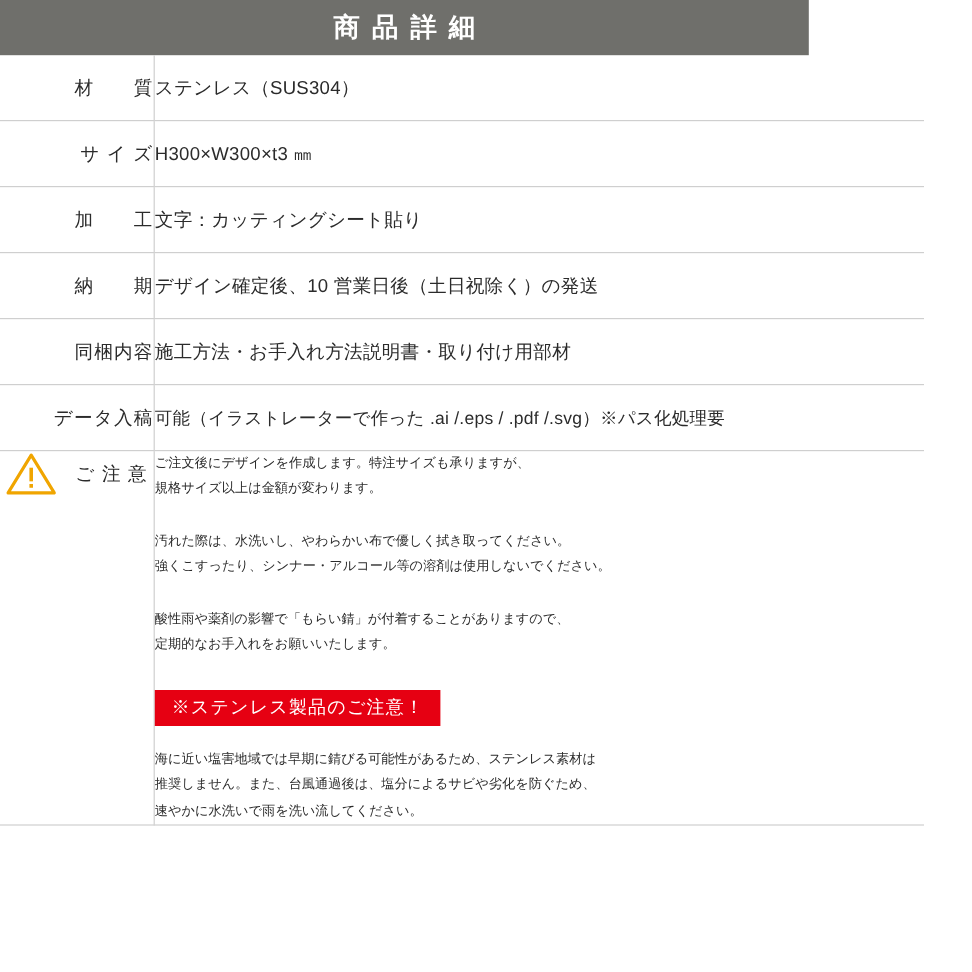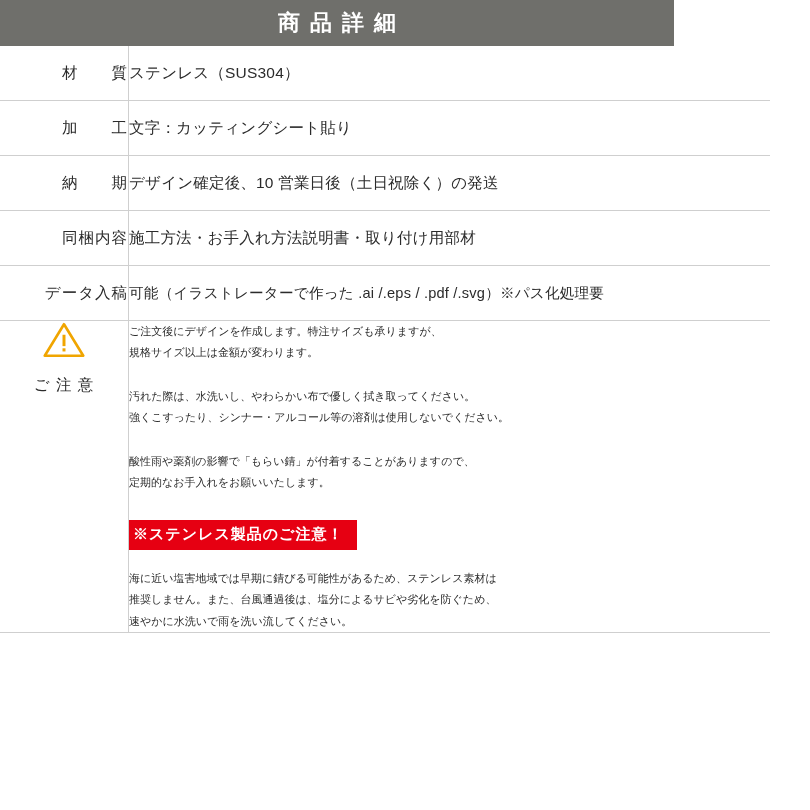--- a/index.html
+++ b/index.html
@@ -71,21 +71,21 @@
     vertical-align: top;
   }
   td.notice-label {
     width: 128px;
     border-right: 1px solid #cfcfcf;
     text-align: center;
     vertical-align: middle;
   }
   .warn-wrap {
     display: flex;
-    flex-direction: column;
+    flex-direction: row;
     align-items: center;
     justify-content: center;
     gap: 16px;
   }
   .warn-icon {
     width: 42px;
     height: 38px;
     display: block;
   }
   .notice-label-text {
@@ -101,38 +101,42 @@
     margin: 0 0 22px 0;
     color: #2b2b2b;
   }
   .para:last-child { margin-bottom: 0; }
   .para .ln { display: block; white-space: nowrap; }
   .redbox {
     display: inline-block;
     background: #e60012;
     color: #ffffff;
     font-size: 15px;
-    font-weight: 700;
-    padding: 5px 14px 6px 4px;
+    font-weight: 400;
+    padding: 5px 14px 6px 14px;
     letter-spacing: 1px;
     margin: 4px 0 18px 0;
   }
 </style>
 </head>
 <body>
 
 <div class="page">
 
   <div class="title-bar">商品詳細</div>
 
   <table class="spec">
     <tbody>
         <tr>
       <td class="label">材　　質</td>
       <td class="value">ステンレス（SUS304）</td>
+    </tr>
+    <tr>
+      <td class="label">サ イ ズ</td>
+      <td class="value">H300×W300×t3 ㎜</td>
     </tr>
     <tr>
       <td class="label">加　　工</td>
       <td class="value">文字：カッティングシート貼り</td>
     </tr>
     <tr>
       <td class="label">納　　期</td>
       <td class="value">デザイン確定後、10 営業日後（土日祝除く）の発送</td>
     </tr>
     <tr>

